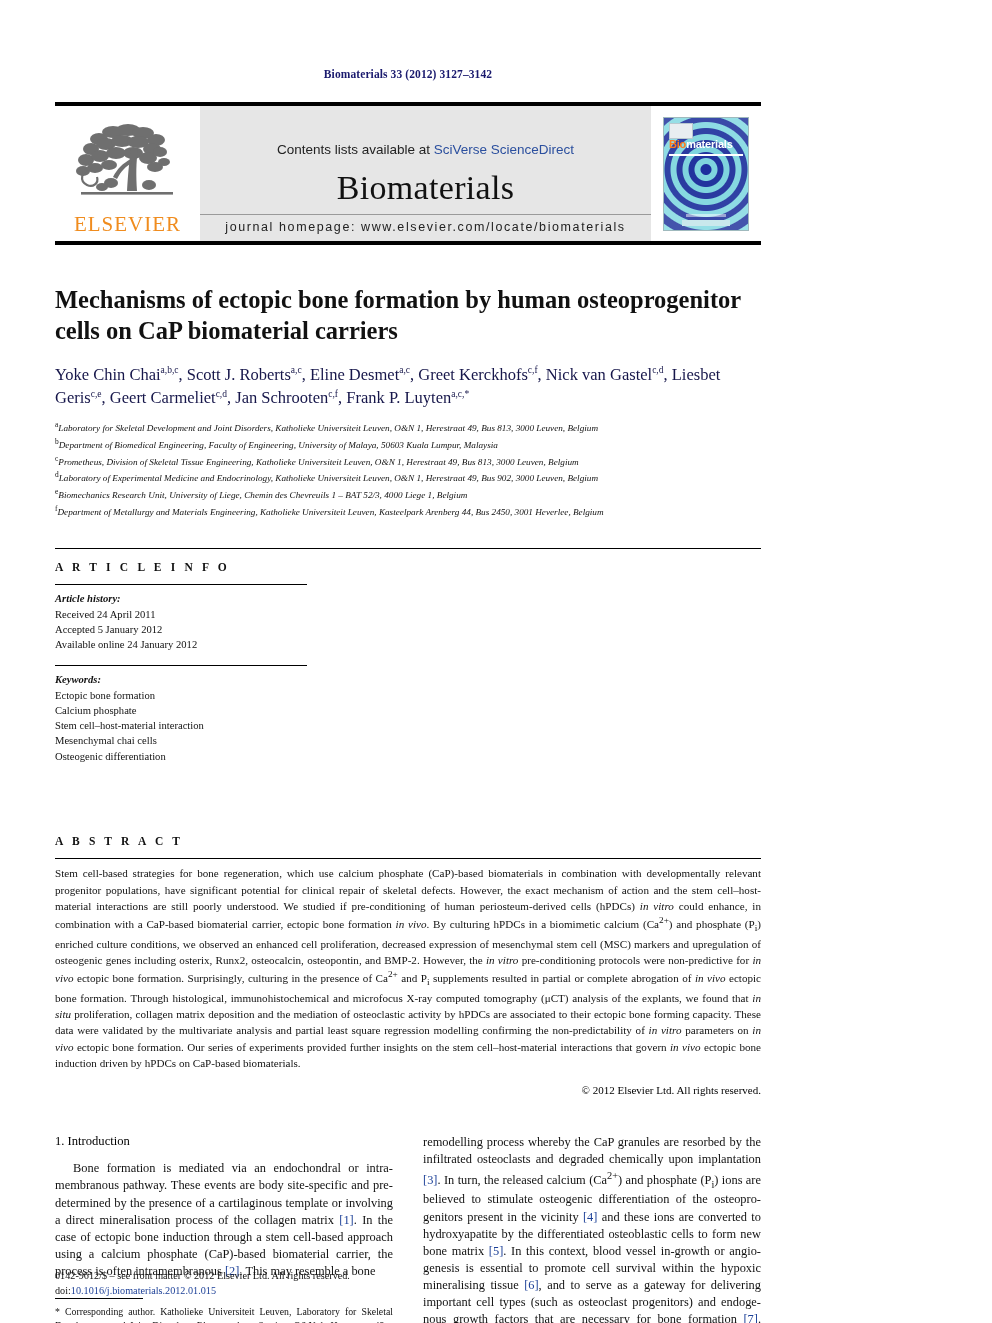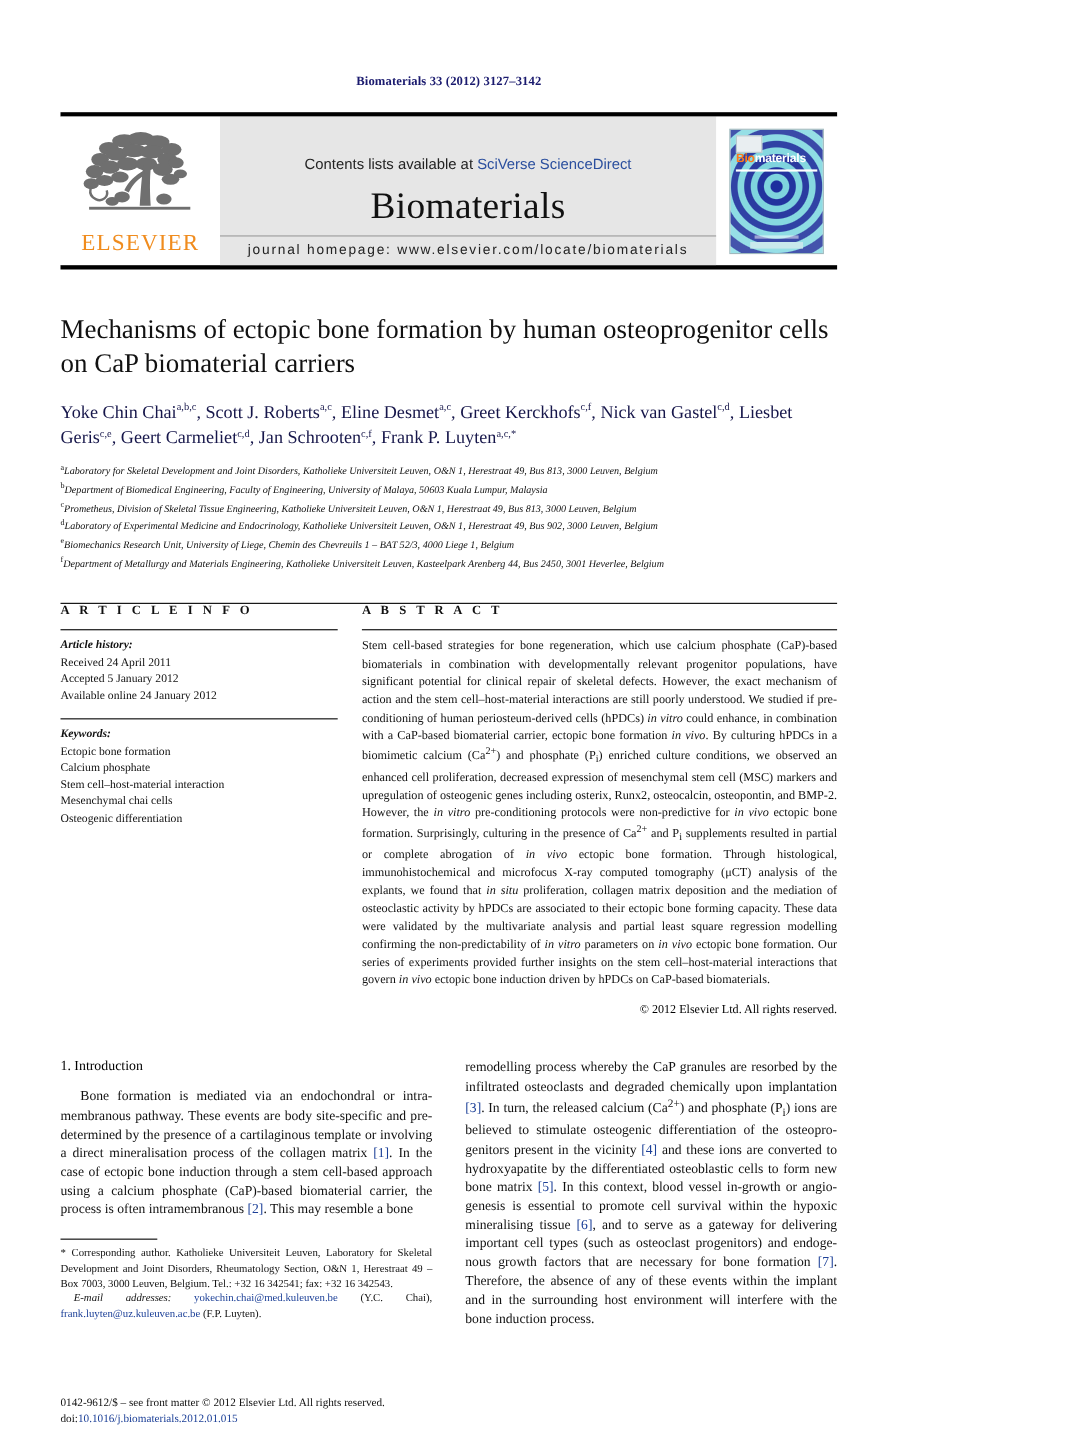--- a/index.html
+++ b/index.html
@@ -40,21 +40,21 @@
     display: flex;
     align-items: stretch;
     background: #fff;
     height: 135px;
     box-sizing: content-box;
   }
   .masthead-logo {
     width: 145px;
     flex: 0 0 145px;
     display: flex;
-    align-items: center;
+    align-items: flex-end;
     justify-content: center;
     background: #fff;
     padding: 4px 0;
     box-sizing: border-box;
   }
   .masthead-center {
     flex: 1 1 auto;
     background: #e6e6e6;
     display: flex;
     flex-direction: column;
@@ -167,21 +167,21 @@
   }
 
   
   .title-block { margin: 40px 55px 0 55px; }
   .art-title {
     font-family: "Liberation Serif", serif;
     font-size: 24.5px;
     line-height: 1.26;
     color: #111;
     margin: 0 0 16px 0;
-    font-weight: normal;
+    font-weight: bold;
   }
   .authors {
     font-family: "Liberation Serif", serif;
     font-size: 16.5px;
     line-height: 1.42;
     color: #16164a;
     margin-bottom: 9px;
   }
   .authors sup { font-size: 9.5px; margin-top: 11px; }
   .affils {
@@ -190,22 +190,24 @@
     font-size: 9.2px;
     line-height: 1.62;
     color: #111;
   }
   .affils sup { font-style: normal; font-size: 7.4px; }
 
   
   .info-abstract {
     margin: 28px 55px 0 55px;
     border-top: 1.2px solid #000;
+    padding-top: 12px;
     display: flex;
     gap: 22px;
+    flex-direction: column;
   }
   .col-info { width: 252px; flex: 0 0 252px; }
   .col-abstract { flex: 1 1 auto; }
   .sec-head {
     font-family: "Liberation Serif", serif;
     font-size: 11.5px;
     font-weight: bold;
     letter-spacing: 3.2px;
     color: #111;
     margin-bottom: 11px;

